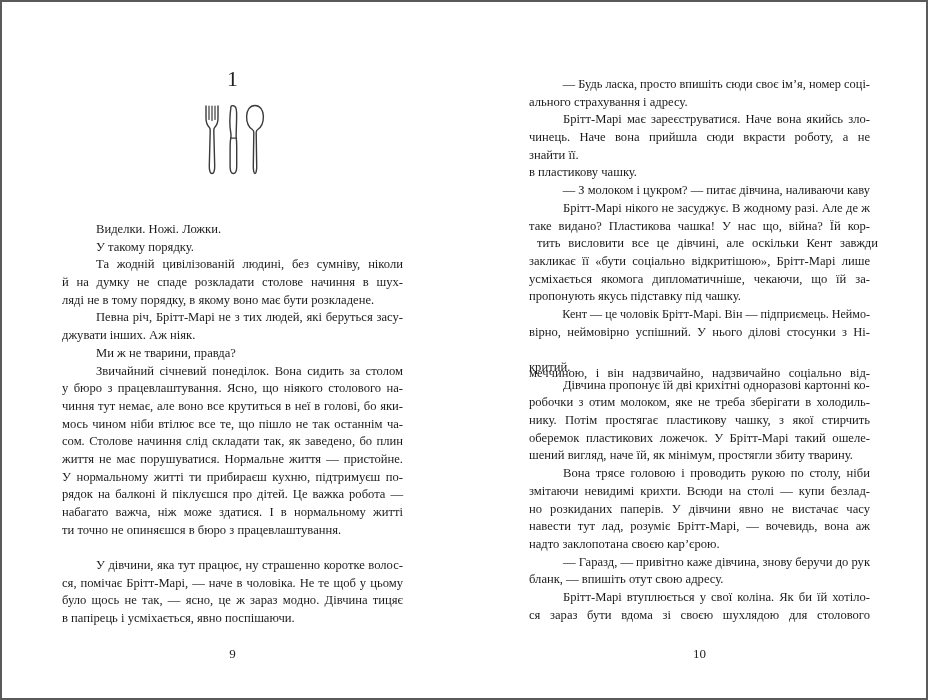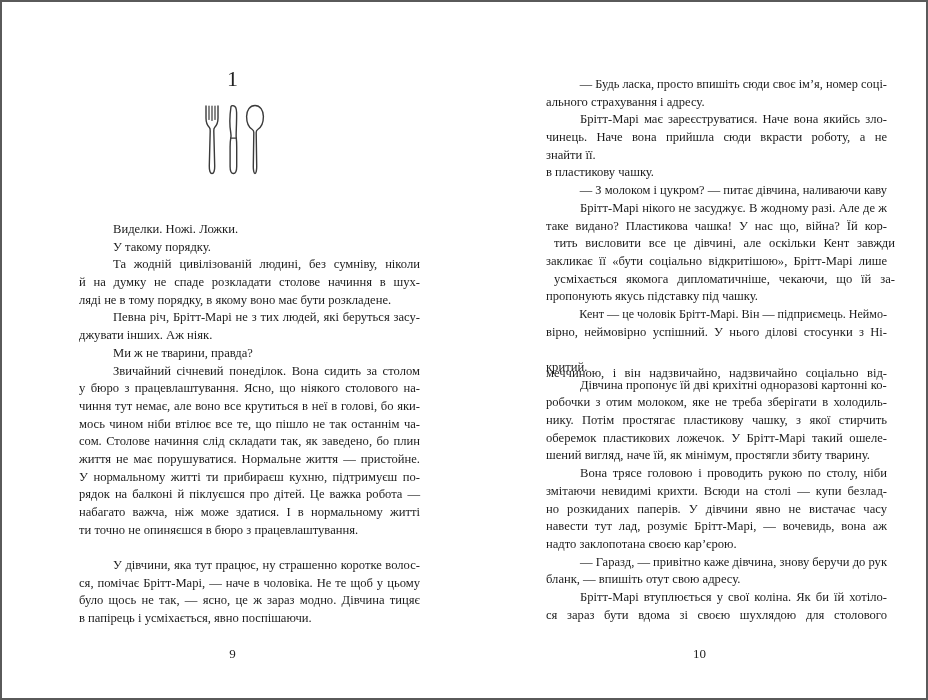--- a/index.html
+++ b/index.html
@@ -25,21 +25,21 @@
   .col.right { left: 527px; }
 
   .chapter {
     position: absolute; left: 0; top: 64px; width: 341px;
     text-align: center; font-size: 22px; line-height: 26px; color: #222;
   }
   .illustration {
     position: absolute; left: 0; top: 100px; width: 341px;
     text-align: center;
   }
-  .textblock { position: absolute; left: 17px; width: 341px; }
+  .textblock { position: absolute; left: 0; width: 341px; }
   .col.left  .textblock { top: 219px; }
   .col.right .textblock { top: 74px; }
 
   .para { margin: 0; padding: 0; }
   .para.gap-before { margin-top: 17.7px; }
 
   .pline {
     height: 17.7px;
     line-height: 17.7px;
     font-size: 12.6px;
@@ -136,21 +136,21 @@
       </div>
       <div class="para">
         <div class="pline end"><span class="fit">в пластикову чашку.</span></div>
         <div class="pline first"><span class="fit" style="transform: scaleX(0.98837);">— З молоком і цукром? — питає дівчина, наливаючи каву</span></div>
       </div>
       <div class="para">
         <div class="pline first"><span class="fit" style="word-spacing: 0.170139px;">Брітт-Марі нікого не засуджує. В жодному разі. Але де ж</span></div>
         <div class="pline"><span class="fit" style="word-spacing: 3.7934px;">таке видано? Пластикова чашка! У нас що, війна? Їй кор-</span></div>
         <div class="pline"><span class="fit" style="word-spacing: 4.64062px; margin-left: 8px;">тить висловити все це дівчині, але оскільки Кент завжди</span></div>
         <div class="pline"><span class="fit" style="word-spacing: 3.14062px;">закликає її «бути соціально відкритішою», Брітт-Марі лише</span></div>
-        <div class="pline"><span class="fit" style="word-spacing: 5.73958px; margin-left: 8px;">усміхається якомога дипломатичніше, чекаючи, що їй за-</span></div>
+        <div class="pline"><span class="fit" style="word-spacing: 5.73958px;">усміхається якомога дипломатичніше, чекаючи, що їй за-</span></div>
         <div class="pline end"><span class="fit">пропонують якусь підставку під чашку.</span></div>
       </div>
       <div class="para">
         <div class="pline first"><span class="fit" style="transform: scaleX(0.959778);">Кент — це чоловік Брітт-Марі. Він — підприємець. Неймо-</span></div>
         <div class="pline"><span class="fit" style="word-spacing: 3.14648px;">вірно, неймовірно успішний. У нього ділові стосунки з Ні-</span></div>
         <div class="pline"><span class="fit" style="word-spacing: 5.26302px; margin-top: 24px;">меччиною, і він надзвичайно, надзвичайно соціально від-</span></div>
         <div class="pline end"><span class="fit">критий.</span></div>
       </div>
       <div class="para">
         <div class="pline first"><span class="fit">Дівчина пропонує їй дві крихітні одноразові картонні ко-</span></div>

